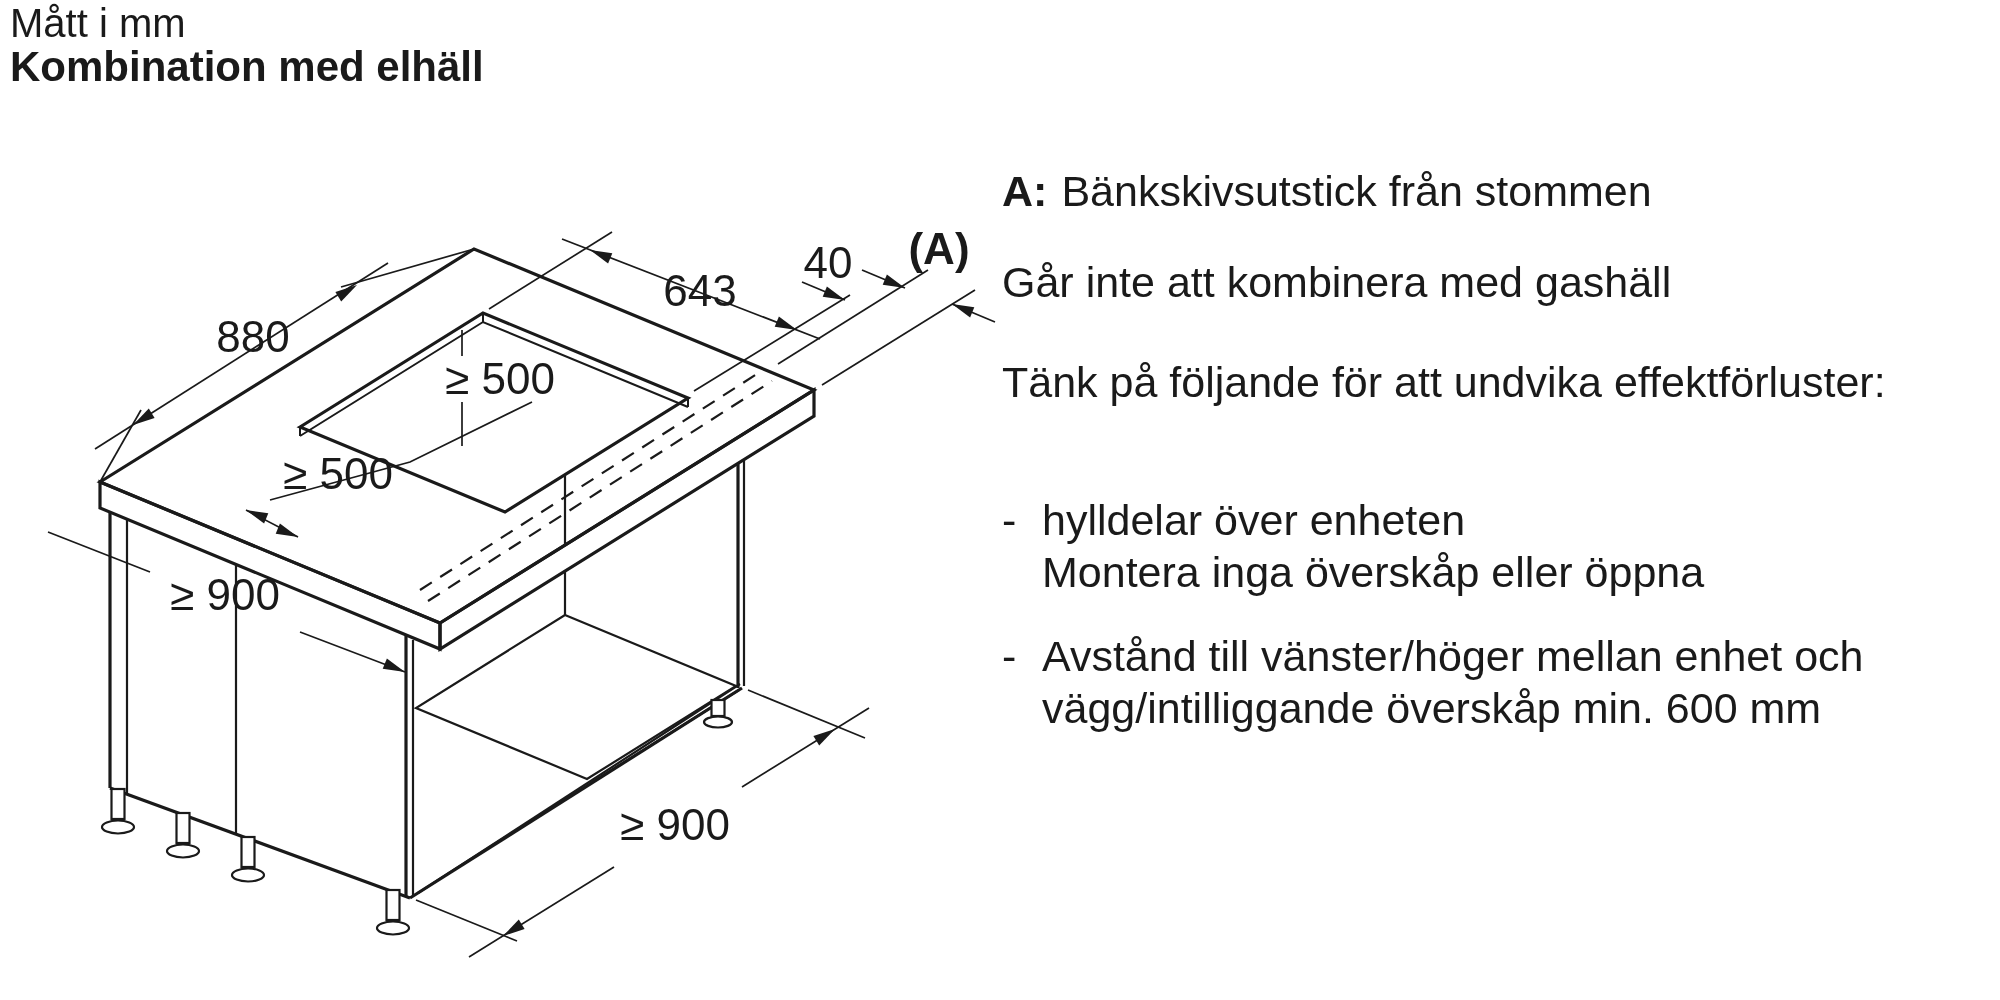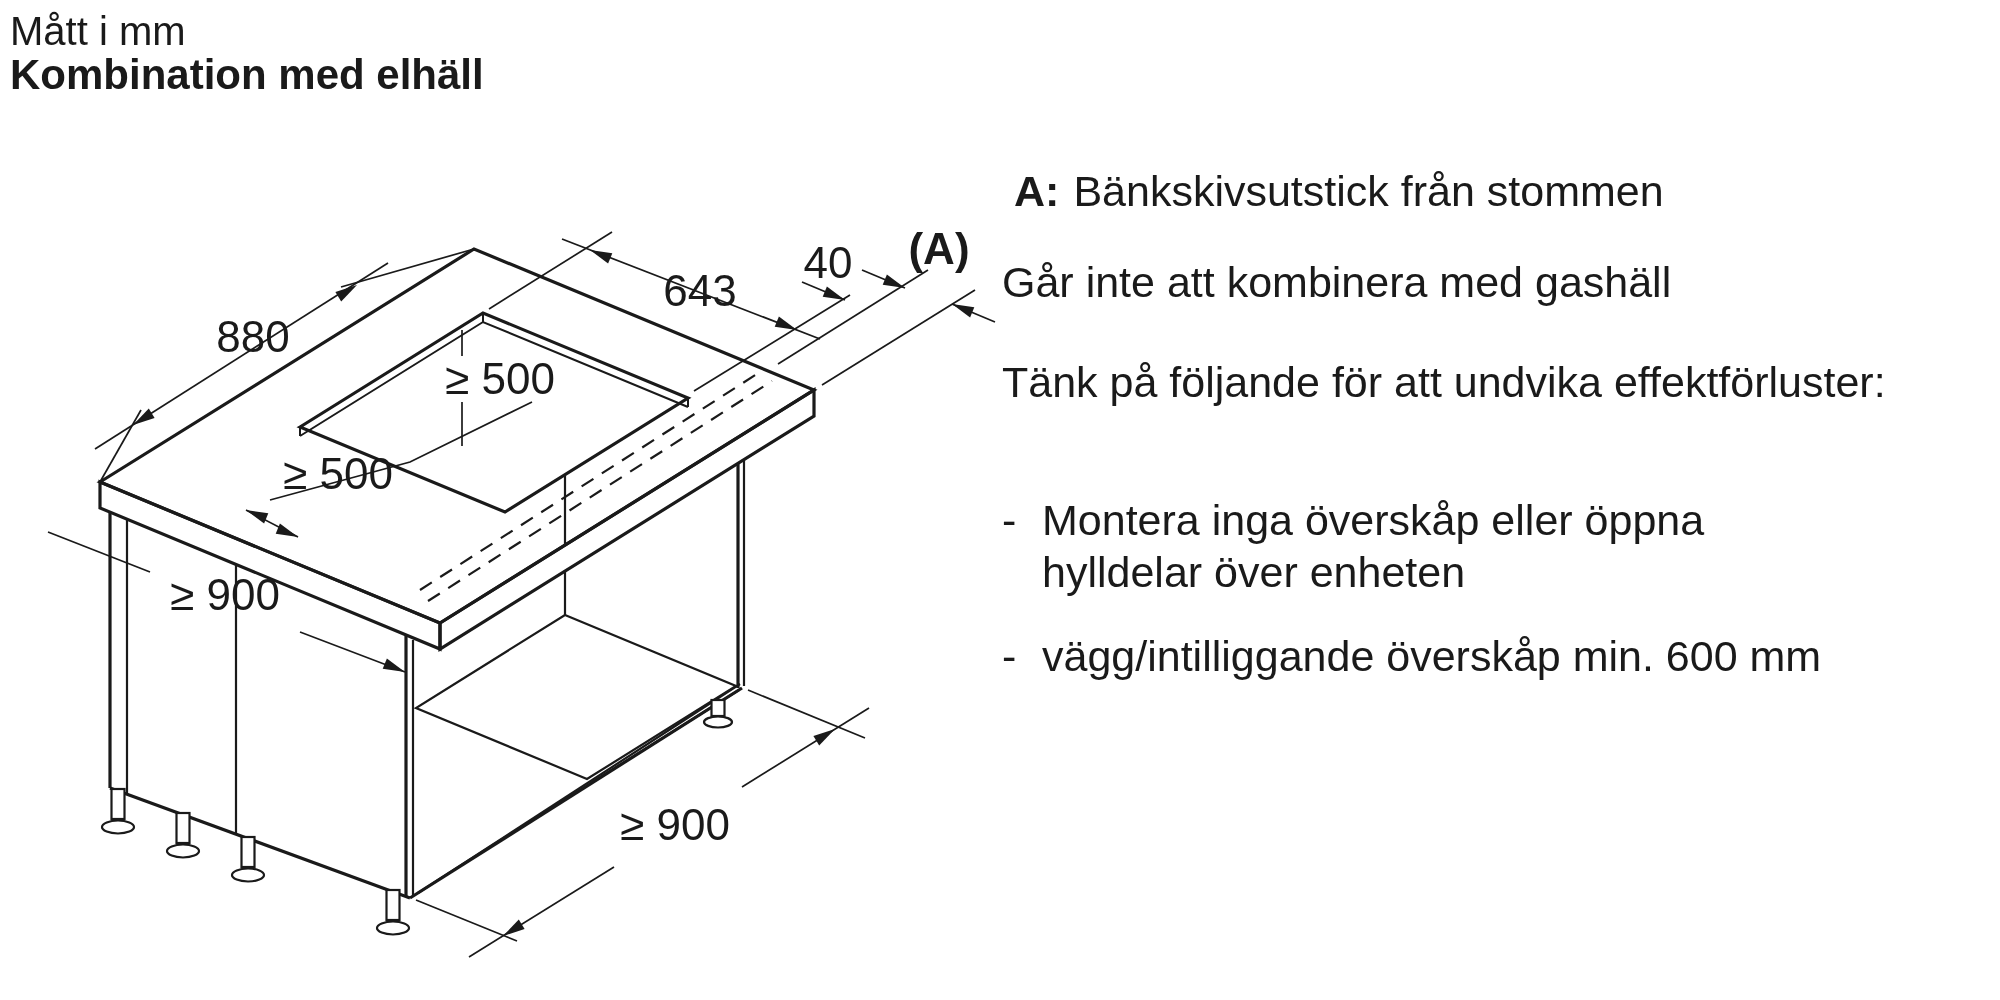--- a/index.html
+++ b/index.html
@@ -1,22 +1,22 @@
 <!DOCTYPE html>
 <html><head>
 <meta charset="utf-8">
 <style>
   html,body{margin:0;padding:0;background:#ffffff;}
   .canvas{position:relative;width:2000px;height:1000px;background:#ffffff;overflow:hidden;
           font-family:"Liberation Sans", sans-serif;color:#1a1a1a;}
-  .title-block{position:absolute;left:10px;top:11px;line-height:1.04;}
+  .title-block{position:absolute;left:10px;top:3px;line-height:1.04;}
   .title-note{font-size:40px;font-weight:400;}
   .title-bold{font-size:42px;font-weight:700;}
   .notes{position:absolute;left:1002px;top:0;width:980px;font-size:43px;line-height:52px;}
-  .note-a{position:absolute;top:165px;left:12px;}
+  .note-a{position:absolute;top:165px;left:0;}
   .note-a b{font-weight:700;margin-right:14px;}
   .note-gas{position:absolute;top:256px;left:0;}
   .note-tips{position:absolute;top:356px;left:0;text-align:right;}
   .bullet{position:absolute;left:0;display:flex;}
   .bullet-1{top:494px;}
   .bullet-2{top:630px;}
   .bullet-marker{width:40px;flex:0 0 40px;}
   svg{position:absolute;left:0;top:0;}
   svg text{font-family:"Liberation Sans", sans-serif;font-size:44px;fill:#1a1a1a;}
   .lbl-bold{font-weight:700;}
@@ -145,26 +145,27 @@
   <div class="notes">
     <div class="note-a">
       <b>A:</b><span>Bänkskivsutstick från stommen</span>
     </div>
     <div class="note-gas">Går inte att kombinera med gashäll</div>
     <div class="note-tips">Tänk på följande för att undvika effektförluster:</div>
 
     <div class="bullet bullet-1">
       <div class="bullet-marker">-</div>
       <div>
+        <div>hylldelar över enheten</div>
         <div>Montera inga överskåp eller öppna</div>
-        <div>hylldelar över enheten</div>
       </div>
     </div>
 
     <div class="bullet bullet-2">
       <div class="bullet-marker">-</div>
       <div>
+        <div>Avstånd till vänster/höger mellan enhet och</div>
         <div>vägg/intilliggande överskåp min. 600 mm</div>
       </div>
     </div>
   </div>
 
 </div>
 
 </body></html>

